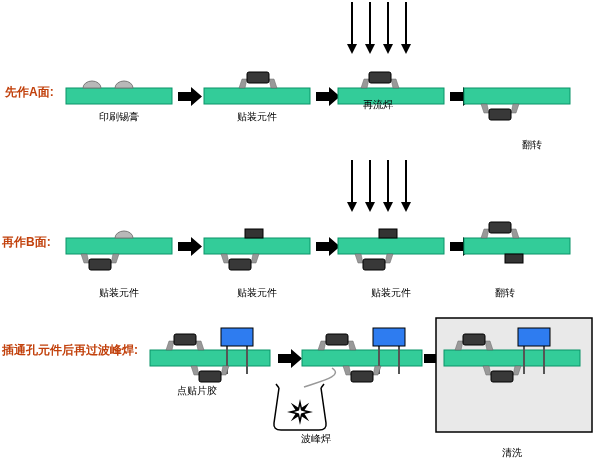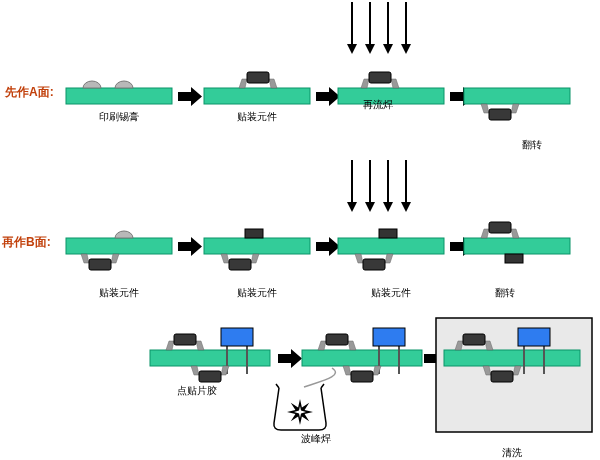--- a/index.html
+++ b/index.html
@@ -158,20 +158,21 @@
         <rect x="444" y="350" width="136" height="16" fill="#33cc99" stroke="#0b9468"></rect>
         <use href="#smt-up" x="474" y="350"></use>
         <use href="#tht-blue" x="534" y="350"></use>
         <use href="#smt-down" x="502" y="366"></use>
       </g>
     </g>
   </svg>
 
   <div class="rowlbl" style="left:5px;top:84px;">先作A面:</div>
   <div class="rowlbl" style="left:2px;top:234px;">再作B面:</div>
+  <div class="rowlbl" style="left:2px;top:342px;">插通孔元件后再过波峰焊:</div>
 
   <div class="lbl" style="left:79px;top:110px;width:80px;">印刷锡膏</div>
   <div class="lbl" style="left:217px;top:110px;width:80px;">贴装元件</div>
   <div class="lbl" style="left:338px;top:98px;width:80px;">再流焊</div>
   <div class="lbl" style="left:492px;top:138px;width:80px;">翻转</div>
 
   <div class="lbl" style="left:79px;top:286px;width:80px;">贴装元件</div>
   <div class="lbl" style="left:217px;top:286px;width:80px;">贴装元件</div>
   <div class="lbl" style="left:351px;top:286px;width:80px;">贴装元件</div>
   <div class="lbl" style="left:465px;top:286px;width:80px;">翻转</div>

